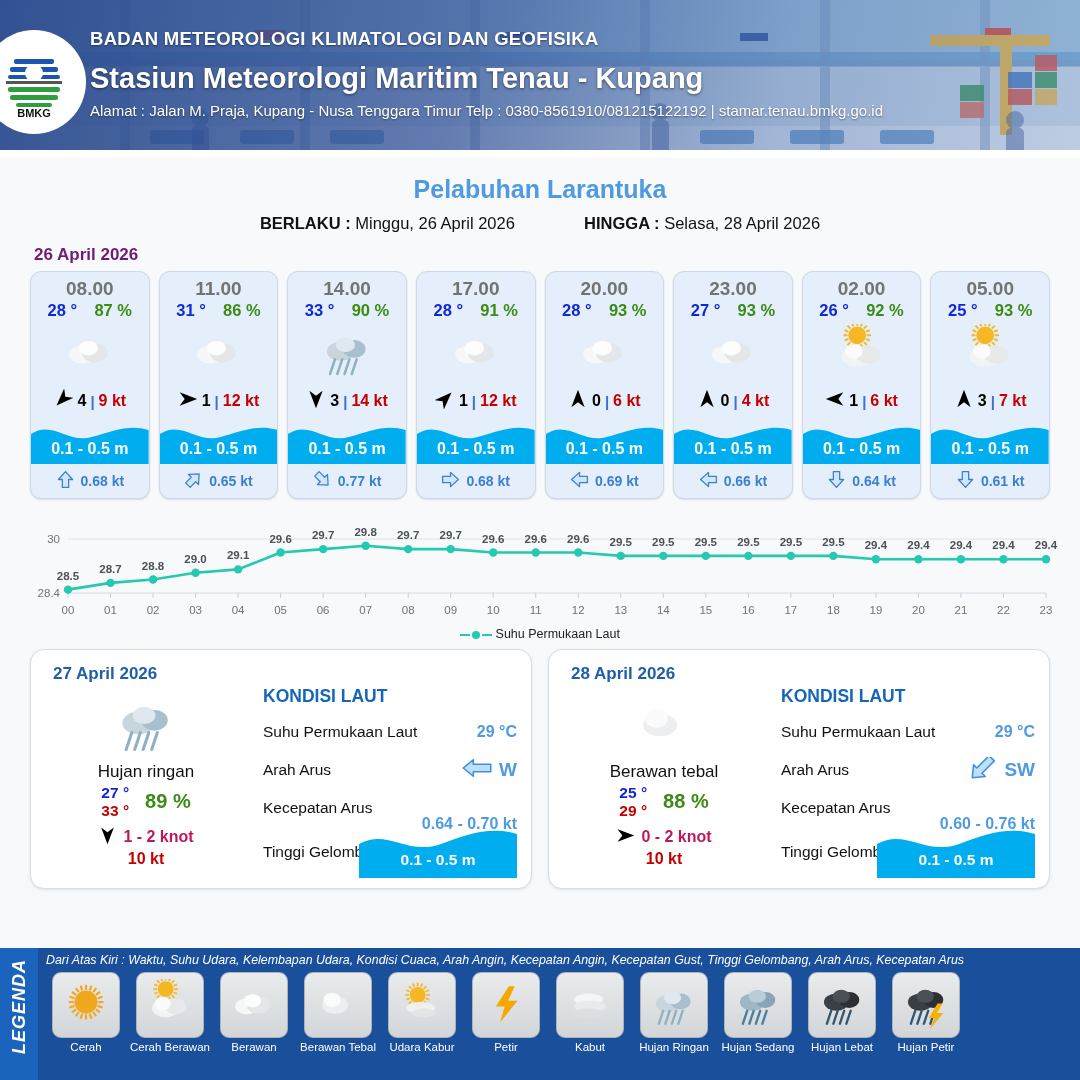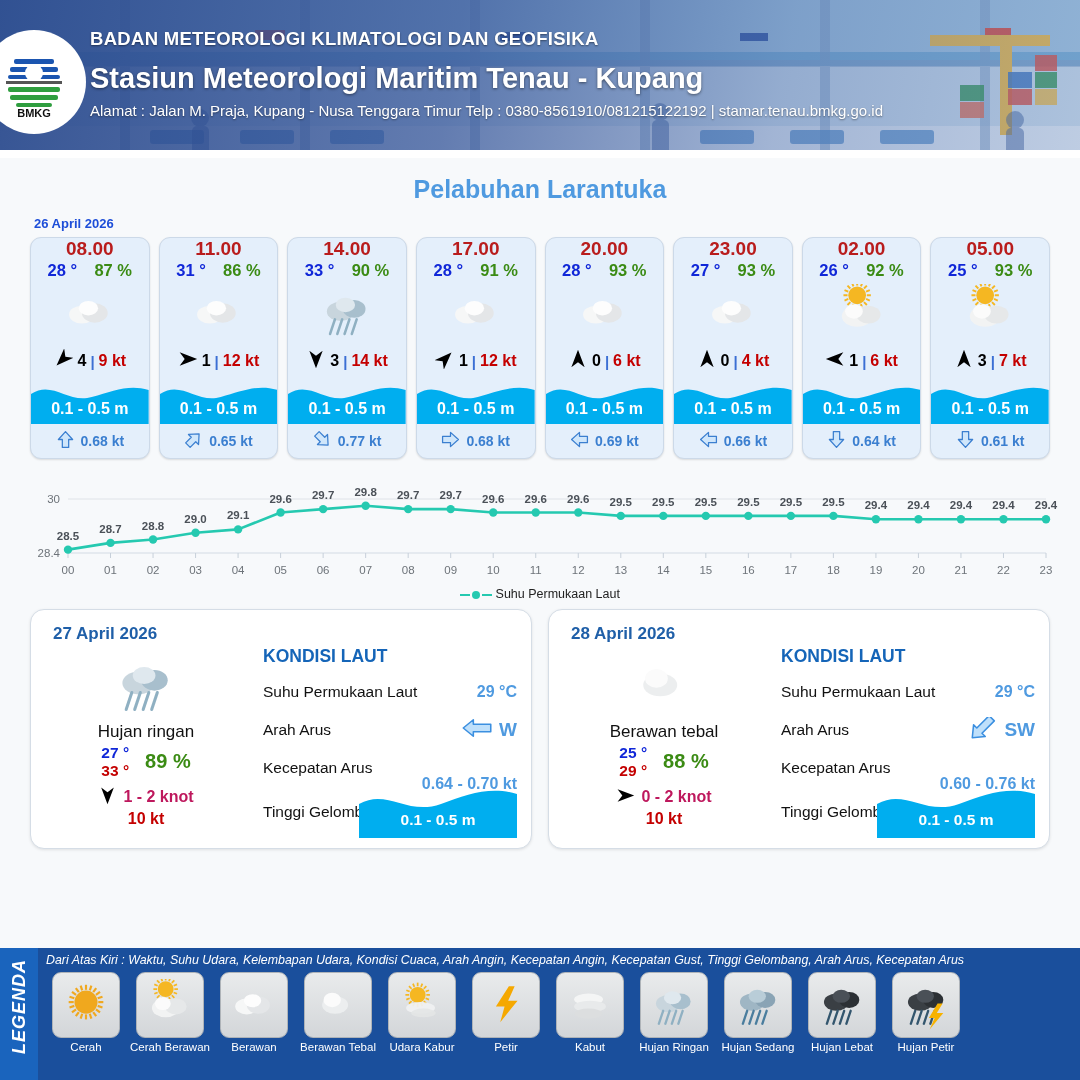--- a/index.html
+++ b/index.html
@@ -24,27 +24,27 @@
 
   
   .title-area { text-align:center; padding-top:14px; }
   .t-main { font-size:35px; font-weight:bold; color:#1565b8; letter-spacing:.5px; text-shadow:1px 1px 0 #dfe9f5; }
   .t-sub { font-size:25px; font-weight:bold; color:#4f9ae0; margin-top:3px; }
   .t-valid { margin-top:10px; font-size:16.5px; color:#111; }
   .t-valid .lbl { font-weight:bold; }
   .t-valid .gap { display:inline-block; width:60px; }
 
   
-  .daylabel { color:#1d4ed8; font-weight:bold; font-size:13px; margin:12px 0 6px 34px; }
+  .daylabel { color:#701a75; font-weight:bold; font-size:17px; margin:12px 0 6px 34px; }
 
   
   .cards { display:flex; gap:9px; padding:0 30px; }
   .card { width:120px; background:#e4effb; border:1px solid #ccd9e8; border-radius:11px; overflow:hidden; position:relative;
           box-shadow:0 1px 2px rgba(0,0,0,.12); }
-  .c-time { text-align:center; font-size:19px; font-weight:bold; color:#b91c1c; }
+  .c-time { text-align:center; font-size:19px; font-weight:bold; color:#737373; padding-top:6px; }
   .c-th { display:flex; justify-content:space-around; align-items:baseline; padding:1px 8px 0 8px; }
   .c-temp { color:#1027d8; font-size:16.5px; font-weight:bold; }
   .c-hum { color:#3b8b14; font-size:16.5px; font-weight:bold; }
   .c-icon { height:62px; display:flex; align-items:center; justify-content:center; margin-top:2px; }
   .c-wind { display:flex; align-items:center; justify-content:center; gap:4px; height:34px; }
   .c-wdir { font-size:16px; font-weight:bold; color:#000; }
   .c-bar { color:#3b6fd4; font-size:15px; font-weight:bold; }
   .c-wspd { color:#c40000; font-size:16px; font-weight:bold; }
   .c-wave { position:relative; height:46px; }
   .c-wave svg { position:absolute; left:0; top:0; width:100%; height:46px; }
@@ -182,20 +182,27 @@
   <div class="hdr-text">
     <div class="hdr-line1">BADAN METEOROLOGI KLIMATOLOGI DAN GEOFISIKA</div>
     <div class="hdr-line2">Stasiun Meteorologi Maritim Tenau - Kupang</div>
     <div class="hdr-line3">Alamat : Jalan M. Praja, Kupang - Nusa Tenggara Timur Telp : 0380-8561910/081215122192  |  stamar.tenau.bmkg.go.id</div>
   </div>
   <div class="hdr-bottombar"></div>
 </div>
 
 <div class="title-area">
   <div class="t-sub">Pelabuhan Larantuka</div>
+  <div class="t-valid">
+    <span class="lbl">BERLAKU :</span>
+    <span>Minggu, 26 April 2026</span>
+    <span class="gap"></span>
+    <span class="lbl">HINGGA :</span>
+    <span>Selasa, 28 April 2026</span>
+  </div>
 </div>
 
 <div class="daylabel">26 April 2026</div>
 
 <div class="cards" id="cards">
     <div class="card">
     <div class="c-time">08.00</div>
     <div class="c-th">
       <span class="c-temp">28 °</span>
       <span class="c-hum">87 %</span>

